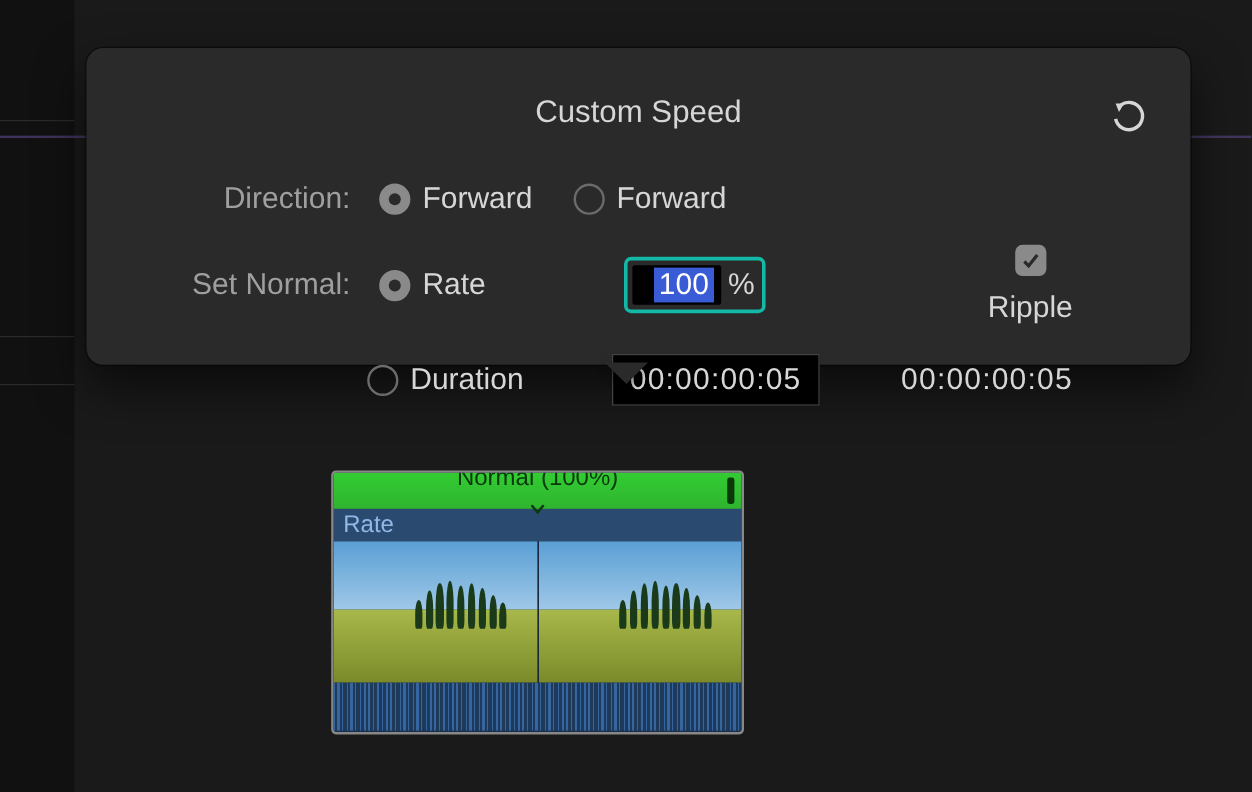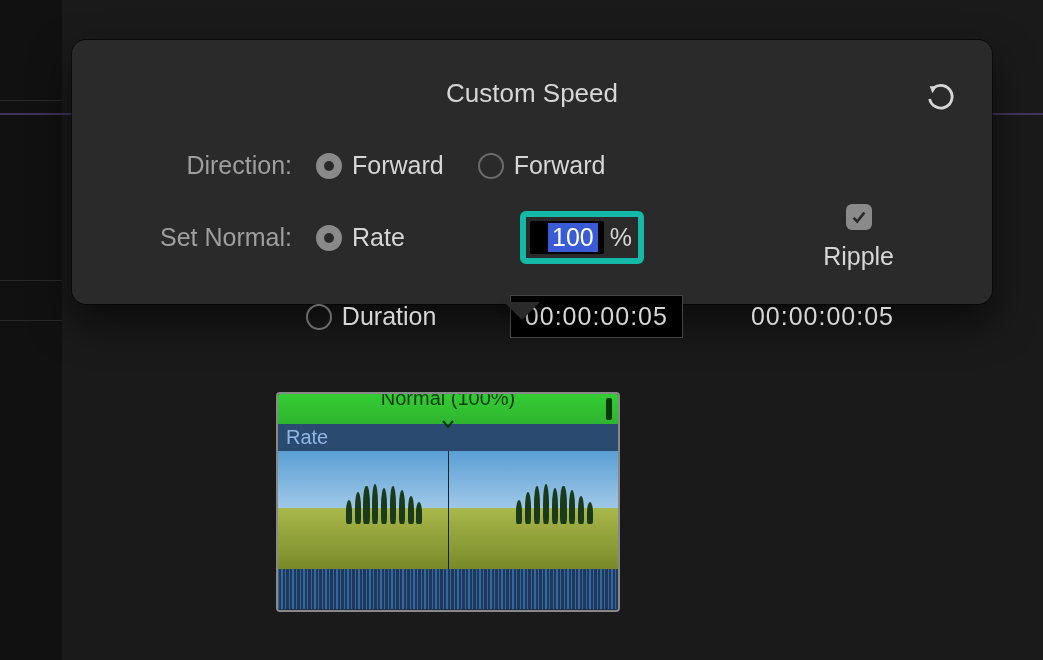--- a/index.html
+++ b/index.html
@@ -121,21 +121,21 @@
     background: #8a8a8a;
     display: flex; align-items: center; justify-content: center;
   }
   .checkbox .box svg { width: 18px; height: 18px; stroke: #2a2a2a; stroke-width: 3; fill: none; }
 
   
   .rate-box {
     display: inline-flex;
     align-items: center;
     gap: 6px;
-    border: 6px solid #14b8a6;
+    border: 3px solid #14b8a6;
     border-radius: 6px;
     padding: 4px 6px 4px 4px;
     background: #2a2a2a;
   }
   .rate-box .inner {
     background: #000;
     padding: 2px 6px 2px 18px;
     border-radius: 2px;
   }
   .rate-box .value {

